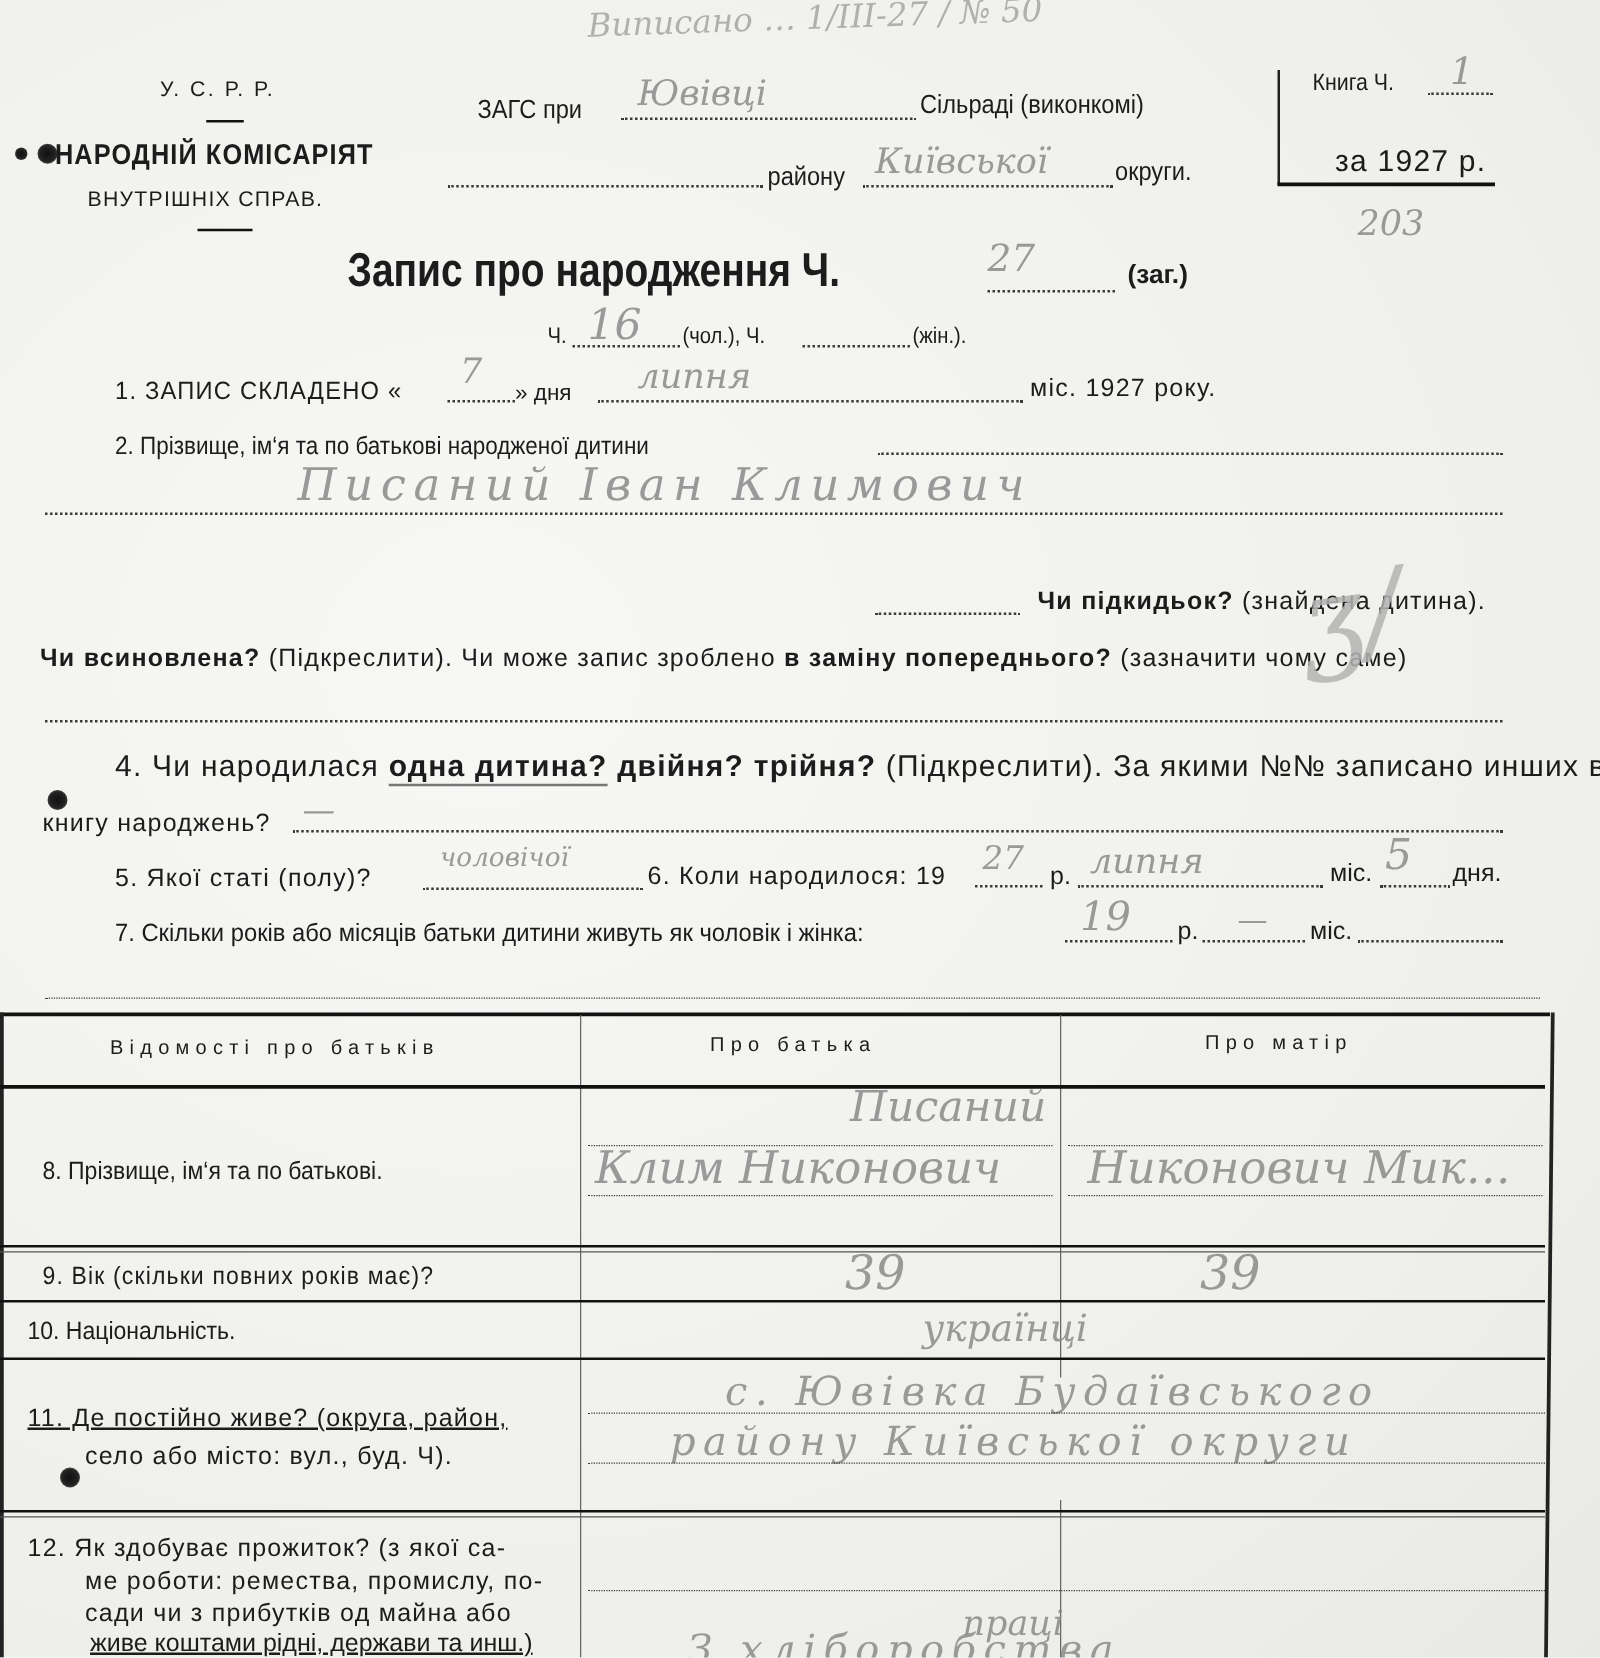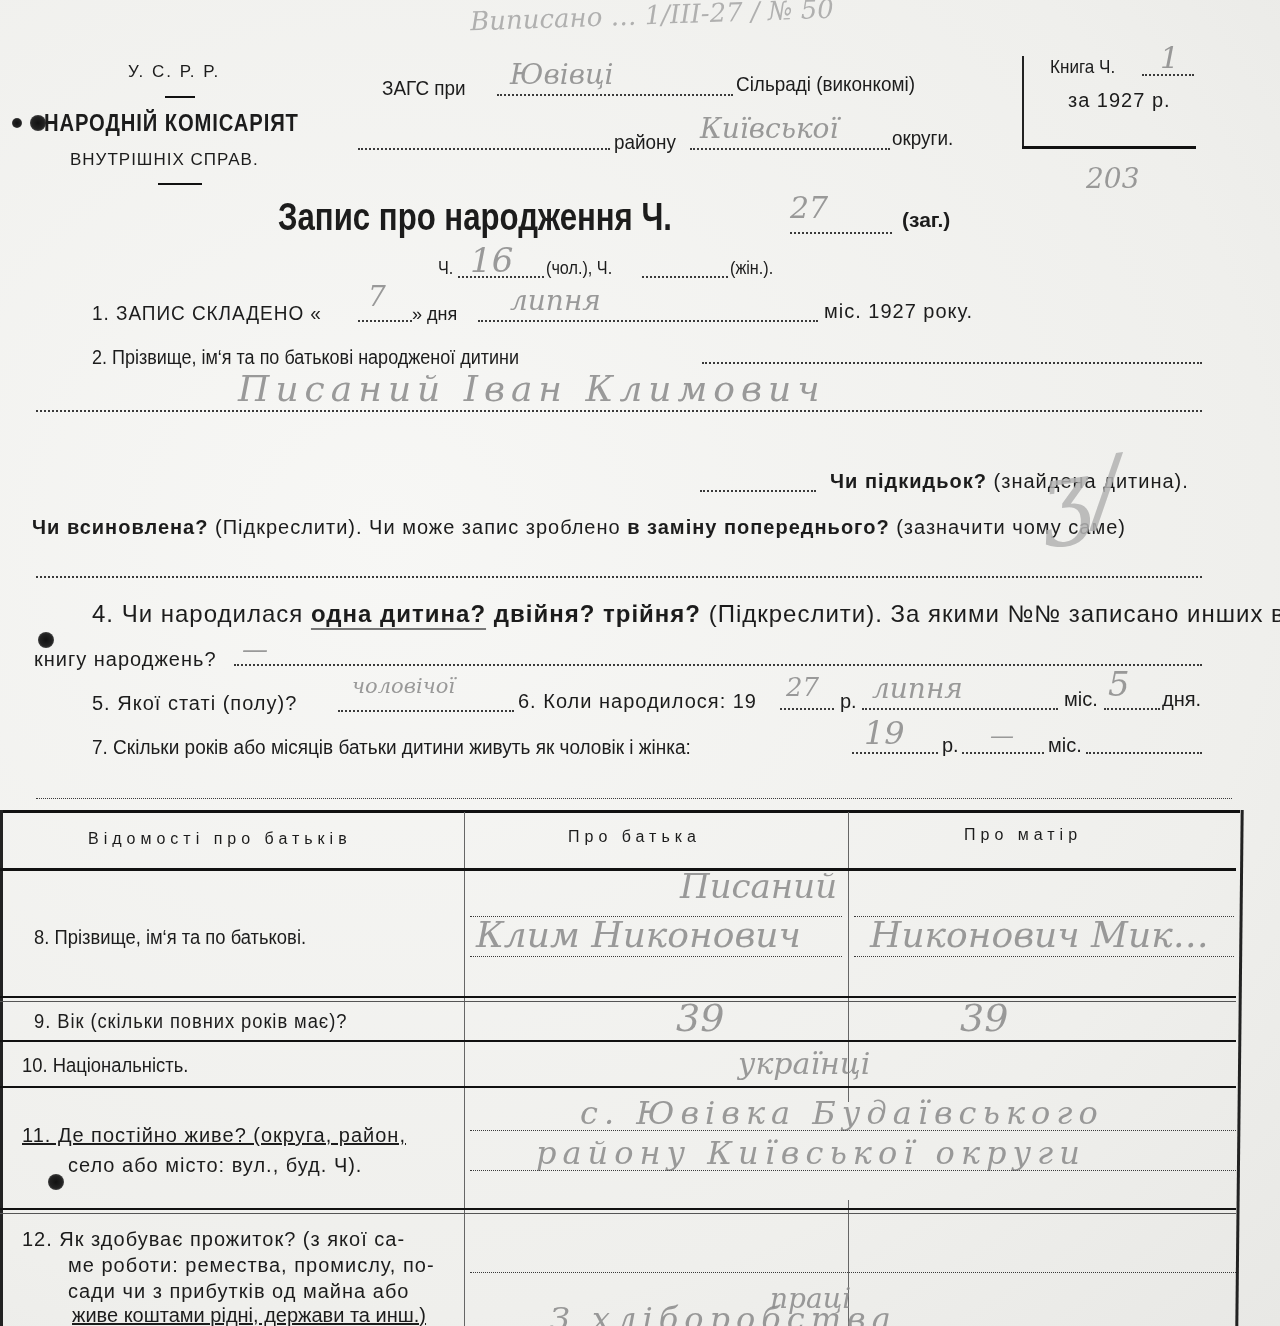--- a/index.html
+++ b/index.html
@@ -52,21 +52,21 @@
   <div class="abs print" style="left:614px;top:130px;font-size:21px;transform:scaleX(0.9);transform-origin:left top;">району</div>
   <div class="dots" style="left:690px;top:148px;width:200px;"></div>
   <div class="hw" style="left:700px;top:112px;font-size:28px;">Київської</div>
   <div class="abs print" style="left:892px;top:126px;font-size:21px;transform:scaleX(0.9);transform-origin:left top;">округи.</div>
 
   <div class="vr" style="left:1022px;top:56px;width:2px;height:92px;"></div>
   <div class="hr" style="left:1022px;top:146px;width:174px;height:3px;"></div>
   <div class="abs print" style="left:1050px;top:56px;font-size:19px;transform:scaleX(0.9);transform-origin:left top;">Книга Ч.</div>
   <div class="dots" style="left:1142px;top:74px;width:52px;"></div>
   <div class="hw" style="left:1160px;top:40px;font-size:30px;">1</div>
-  <div class="abs print" style="left:1068px;top:89px;font-size:20px;letter-spacing:1px;text-align:center;">за 1927 р.</div>
+  <div class="abs print" style="left:1068px;top:116px;font-size:24px;letter-spacing:1px;text-align:center;">за 1927 р.</div>
   <div class="hw" style="left:1086px;top:162px;font-size:28px;">203</div>
 
   <div class="abs print bold" style="left:278px;top:196px;font-size:38px;transform:scaleX(0.82);transform-origin:left top;">Запис про народження Ч.</div>
   <div class="dots" style="left:790px;top:232px;width:102px;"></div>
   <div class="hw" style="left:790px;top:190px;font-size:30px;">27</div>
   <div class="abs print bold" style="left:902px;top:208px;font-size:21px;">(заг.)</div>
 
   <div class="abs print" style="left:438px;top:258px;font-size:18px;transform:scaleX(0.9);transform-origin:left top;">Ч.</div>
   <div class="dots" style="left:458px;top:276px;width:86px;"></div>
   <div class="hw" style="left:470px;top:240px;font-size:34px;">16</div>

